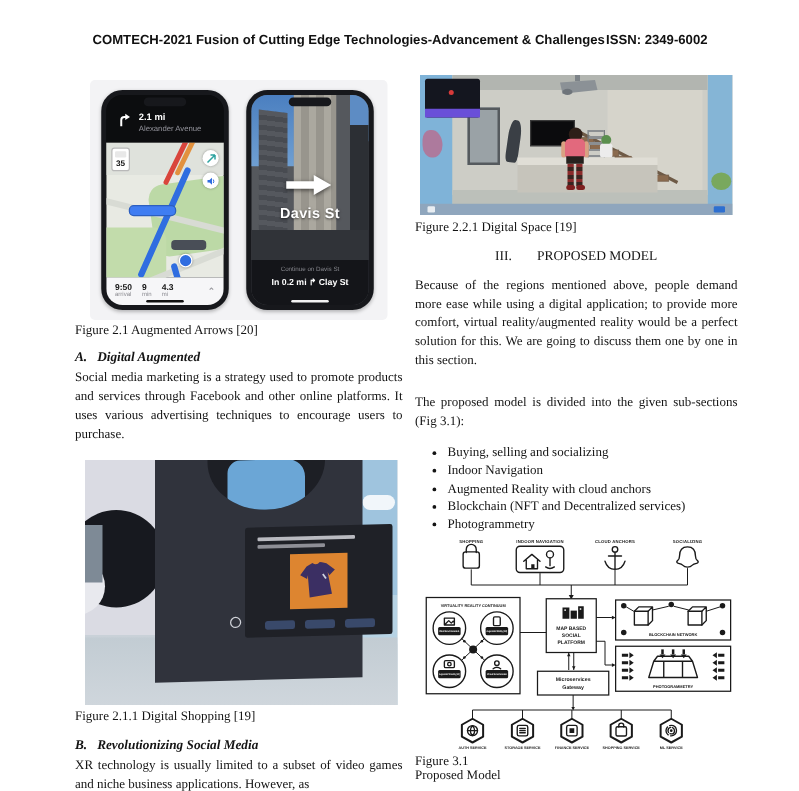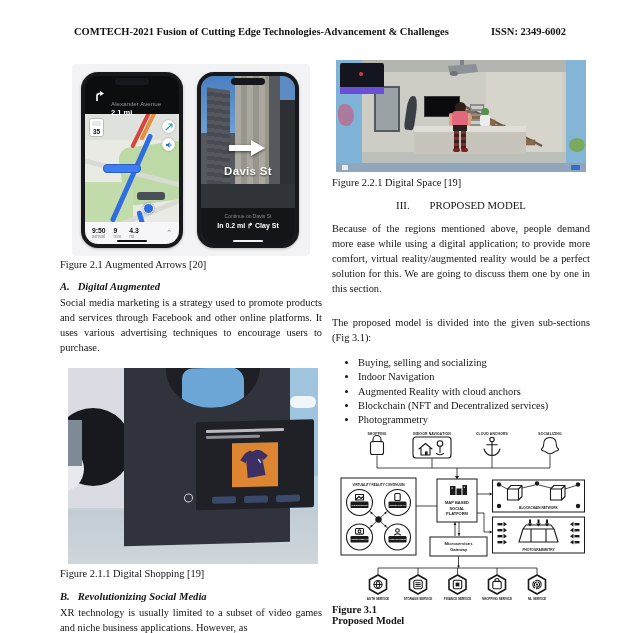--- a/index.html
+++ b/index.html
@@ -2,39 +2,39 @@
 <html><head>
 <meta charset="utf-8">
 <style>
   * { margin:0; padding:0; box-sizing:border-box; }
   html,body { width:639px; height:633px; }
   body { background:#ffffff; font-family:"Liberation Serif", serif; color:#141414; }
   .page { position:relative; width:639px; height:633px; background:#ffffff; overflow:hidden; }
 
   
   .header { position:absolute; left:74px; top:26px; width:492px; display:flex; justify-content:space-between;
-            font-family:Liberation Serif, serif; font-weight:bold; font-size:10.5px; color:#111; }
+            font-family:Liberation Sans, sans-serif; font-weight:bold; font-size:10.5px; color:#111; }
 
   
   .caption { position:absolute; font-size:10.4px; }
   .sec-heading { position:absolute; font-style:italic; font-weight:bold; font-size:10.6px; display:flex; gap:8px; }
   .para { position:absolute; font-size:10.4px; line-height:1.43; text-align:justify; }
   .sec3-heading { position:absolute; font-weight:normal; font-size:10.8px; display:flex; justify-content:center; gap:20px; }
   .bullets { position:absolute; font-size:10.4px; line-height:1.38; }
   .bullets li { margin-left:14px; list-style-type:disc; }
 
   
   .fig21 { position:absolute; left:72px; top:64px; width:238px; height:192px; background:#f3f3f5; border-radius:4px; }
   .phone { position:absolute; top:8px; width:102px; height:176px; border:4px solid #17181c; border-radius:17px;
            overflow:hidden; background:#0e0e10; box-shadow:0 1px 3px rgba(0,0,0,.25); }
   .phone-l { left:9px; } .phone-r { left:125px; }
   .notch { position:absolute; top:2px; left:50%; transform:translateX(-50%); width:34px; height:7px; background:#17181c; border-radius:4px; z-index:9; }
 
   .p1-banner { position:absolute; top:0; left:0; right:0; height:38px; background:#0c0d0f; z-index:2; }
-  .p1-dist { position:absolute; left:26px; top:13px; color:#fff; font:bold 7.5px "Liberation Sans", sans-serif;margin-top:19px; }
+  .p1-dist { position:absolute; left:26px; top:13px; color:#fff; font:bold 7.5px "Liberation Sans", sans-serif; }
   .p1-street { position:absolute; left:26px; top:24px; color:#93939b; font:6.2px "Liberation Sans", sans-serif; }
   .p1-turn { position:absolute; left:9px; top:14px; }
   .p1-map { position:absolute; top:38px; bottom:22px; left:0; right:0; background:#e8eae3; overflow:hidden; }
   .m-block1 { position:absolute; left:0; top:0; width:100%; height:26px; background:#dfe2dc; }
   .m-park1 { position:absolute; right:-14px; top:30px; width:72px; height:58px; background:#bcd9a6; border-radius:12px; transform:rotate(-8deg); }
   .m-park2 { position:absolute; left:-16px; bottom:-8px; width:64px; height:48px; background:#c2dcab; border-radius:10px; }
   .m-road1 { position:absolute; left:-6px; top:58px; width:120px; height:5px; background:#d8dbd4; transform:rotate(14deg); }
   .m-road2 { position:absolute; left:30px; top:92px; width:90px; height:5px; background:#d8dbd4; transform:rotate(-22deg); }
   .m-red { position:absolute; left:55px; top:-10px; width:4px; height:46px; background:#d9453c; transform:rotate(26deg); border-radius:2px; }
   .m-red2 { position:absolute; left:63px; top:-12px; width:4px; height:40px; background:#e2913d; transform:rotate(26deg); border-radius:2px; }
@@ -564,18 +564,18 @@
       </g>
 
       <text class="dlabel-sm" x="38" y="171.5" text-anchor="middle">AUTH SERVICE</text>
       <text class="dlabel-sm" x="78" y="171.5" text-anchor="middle">STORAGE SERVICE</text>
       <text class="dlabel-sm" x="117.5" y="171.5" text-anchor="middle">FINANCE SERVICE</text>
       <text class="dlabel-sm" x="157" y="171.5" text-anchor="middle">SHOPPING SERVICE</text>
       <text class="dlabel-sm" x="197" y="171.5" text-anchor="middle">ML SERVICE</text>
     </svg>
   </div>
 
-  <div class="caption" style="left:332px; top:604px; width:258px;font-weight:bold;">
+  <div class="caption" style="left:332px; top:604px; width:258px;">
     <div>Figure 3.1</div>
     <div>Proposed Model</div>
   </div>
 
 </div>
 
 </body></html>

